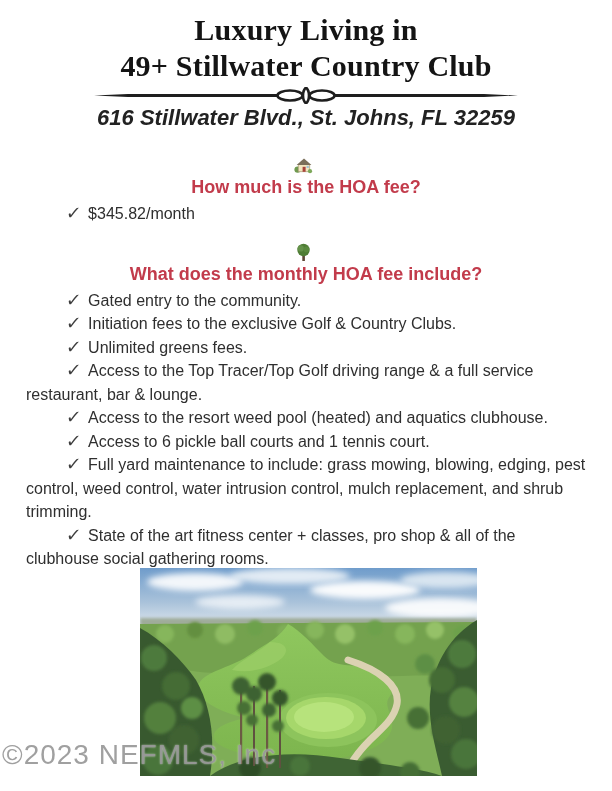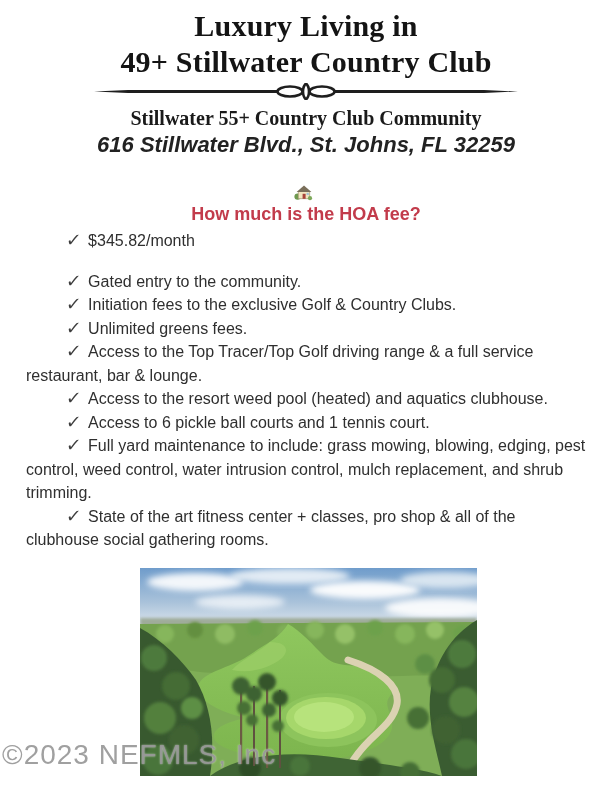--- a/index.html
+++ b/index.html
@@ -7,21 +7,21 @@
   body {
     position: relative;
     width: 612px; height: 791px;
     background: #ffffff;
     overflow: hidden;
     font-family: "Liberation Sans", sans-serif;
     color: #2f2f2f;
   }
 
   
-  .header { text-align: center; margin-top: 8px; }
+  .header { padding-top: 12px; text-align: center; }
   .title {
     font-family: "Liberation Serif", "DejaVu Serif", serif;
     font-weight: 700;
     font-size: 30px;
     line-height: 36px;
     color: #141414;
     letter-spacing: 0.2px;
   }
   .divider-wrap { margin: 3px auto 0 auto; width: 424px; height: 17px; }
   .subtitle {
@@ -104,21 +104,20 @@
   <div class="divider-wrap">
     <svg width="424" height="17" viewBox="0 0 424 17">
       <polygon points="0,8.5 34,7.1 186,7.1 186,9.9 34,9.9" fill="#1e1e1e"></polygon>
       <polygon points="424,8.5 390,7.1 238,7.1 238,9.9 390,9.9" fill="#1e1e1e"></polygon>
       <ellipse cx="196" cy="8.5" rx="12.5" ry="5" fill="#ffffff" stroke="#1e1e1e" stroke-width="2.6"></ellipse>
       <ellipse cx="228" cy="8.5" rx="12.5" ry="5" fill="#ffffff" stroke="#1e1e1e" stroke-width="2.6"></ellipse>
       <path d="M212,0.5 C216,4 216,13 212,16.5 C208,13 208,4 212,0.5 Z" fill="#ffffff" stroke="#1e1e1e" stroke-width="2.6"></path>
     </svg>
   </div>
 
-  <div class="subtitle">Stillwater 55+ Country Club Community</div>
   <div class="address">616 Stillwater Blvd., St. Johns, FL 32259</div>
 </div>
 
 <div class="content">
 
   <section>
     <div class="q-heading">
       <svg class="hicon" viewBox="0 0 19 19">
         <circle cx="3.6" cy="13.6" r="3.2" fill="#6f9a50"></circle>
         <rect x="4.2" y="8.2" width="11.6" height="7.6" fill="#f2e6c0" stroke="#9a8d68" stroke-width="0.6"></rect>
@@ -126,20 +125,29 @@
         <rect x="8.6" y="10.8" width="3" height="5" fill="#a8433a"></rect>
         <rect x="12.6" y="9.8" width="2.2" height="2.2" fill="#9fc3d6"></rect>
         <circle cx="16" cy="15.2" r="2.1" fill="#7da85a"></circle>
       </svg>
       <span>How much is the HOA fee?</span>
     </div>
     <p class="item"><span class="check">✓</span><span>$345.82/month</span></p>
   </section>
 
   <section class="section2">
+    <div class="q-heading">
+      <svg class="hicon" viewBox="0 0 19 19">
+        <rect x="8.3" y="11.5" width="2.6" height="6.5" fill="#5d4836"></rect>
+        <circle cx="9.5" cy="7" r="6.2" fill="#4f7d35"></circle>
+        <circle cx="6.8" cy="5.4" r="3.1" fill="#64924a"></circle>
+        <circle cx="12.4" cy="6.4" r="2.8" fill="#5a8a3e"></circle>
+      </svg>
+      <span>What does the monthly HOA fee include?</span>
+    </div>
     <p class="item"><span class="check">✓</span><span>Gated entry to the community.</span></p>
     <p class="item"><span class="check">✓</span><span>Initiation fees to the exclusive Golf &amp; Country Clubs.</span></p>
     <p class="item"><span class="check">✓</span><span>Unlimited greens fees.</span></p>
     <p class="item"><span class="check">✓</span><span>Access to the Top Tracer/Top Golf driving range &amp; a full service restaurant, bar &amp; lounge.</span></p>
     <p class="item"><span class="check">✓</span><span>Access to the resort weed pool (heated) and aquatics clubhouse.</span></p>
     <p class="item"><span class="check">✓</span><span>Access to 6 pickle ball courts and 1 tennis court.</span></p>
     <p class="item"><span class="check">✓</span><span>Full yard maintenance to include: grass mowing, blowing, edging, pest control, weed control, water intrusion control, mulch replacement, and shrub trimming.</span></p>
     <p class="item"><span class="check">✓</span><span>State of the art fitness center + classes, pro shop &amp; all of the clubhouse social gathering rooms.</span></p>
   </section>
 

